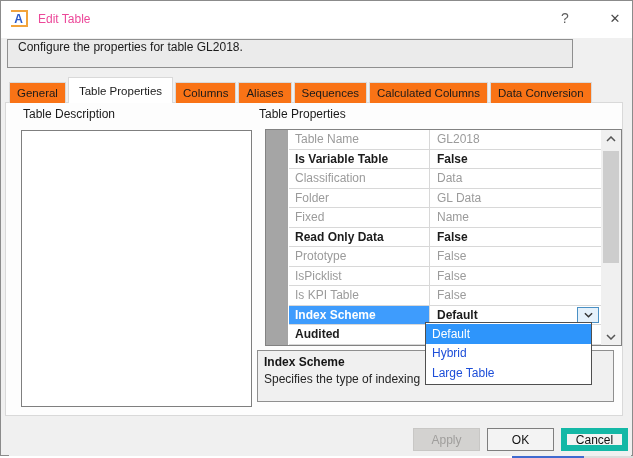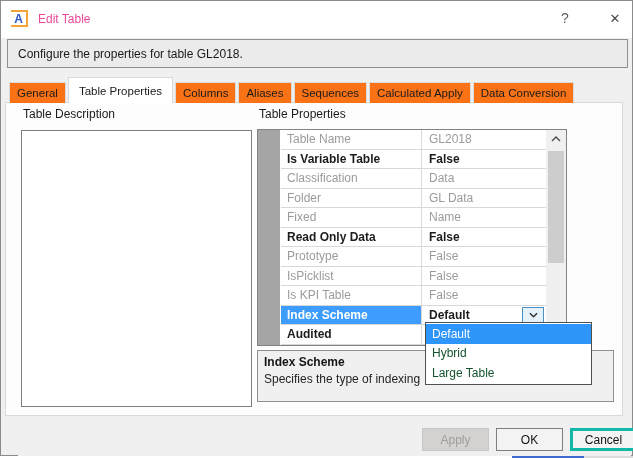--- a/index.html
+++ b/index.html
@@ -10,40 +10,40 @@
   .titlebar{position:absolute;left:0;top:0;right:0;height:37px;background:#ffffff;}
   .app-icon{position:absolute;left:10px;top:9px;width:17px;height:17px;box-sizing:border-box;
     border-top:2px solid #f2a33a;border-right:2px solid #f2a33a;border-bottom:2px solid #f2a33a;
     color:#2b59c8;font-weight:bold;font-size:12px;display:flex;align-items:center;justify-content:center;background:#fff;}
   .win-title{position:absolute;left:37px;top:0;height:35px;display:flex;align-items:center;font-size:12px;color:#ec4899;}
   .title-btn{position:absolute;top:0;width:32px;height:34px;display:flex;align-items:center;justify-content:center;color:#5f5f5f;}
   .help-btn{left:548px;font-size:14px;}
   .close-btn{left:598px;font-size:13px;color:#4a4a4a;}
 
   
-  .infobar{position:absolute;left:6px;top:38px;width:621px;height:29px;background:#ebebeb;border:1px solid #8f8f8f;
-    box-sizing:border-box;display:flex;align-items:center;padding-left:10px;font-size:12px;color:#1a1a1a;}
+  .infobar{position:absolute;left:6px;top:38px;width:566px;height:29px;background:#ebebeb;border:1px solid #8f8f8f;
+    box-sizing:border-box;display:flex;align-items:flex-start;padding-left:10px;font-size:12px;color:#1a1a1a;}
 
   
   .tabstrip{position:absolute;left:8px;top:76px;height:26px;display:flex;align-items:flex-end;z-index:5;}
   .tab{height:21px;box-sizing:border-box;background:#f97316;border:1px solid #d9d9d9;border-bottom:none;
     padding:0 7px;margin-right:2px;display:flex;align-items:center;font-size:11.5px;color:#1a1a1a;white-space:nowrap;}
   .tab-selected{height:26px;background:#ffffff;position:relative;z-index:6;padding:0 10px;}
 
   
   .content{position:absolute;left:4px;top:101px;width:618px;height:314px;background:#fdfdfd;border:1px solid #d9d9d9;box-sizing:border-box;}
 
   .panel-label{position:absolute;font-size:12px;color:#1b1b1b;}
   .lbl-desc{left:22px;top:106px;}
   .lbl-props{left:258px;top:106px;}
   .desc-box{position:absolute;left:20px;top:129px;width:231px;height:277px;box-sizing:border-box;
     border:1px solid #7f7f7f;background:#fff;resize:none;outline:none;font-family:"Liberation Sans",sans-serif;font-size:12px;}
 
   
-  .grid{position:absolute;left:256px;top:128px;width:310px;height:217px;background:#fff;border:1px solid #828282;box-sizing:border-box;}
+  .grid{position:absolute;left:264px;top:128px;width:357px;height:217px;background:#fff;border:1px solid #828282;box-sizing:border-box;}
   .gutter{position:absolute;left:0;top:0;bottom:0;width:22px;background:#a5a5a5;border-right:1px solid #fff;}
   .grid-rows{position:absolute;left:23px;top:0;right:20px;bottom:0;overflow:hidden;}
   .prow{height:19.5px;display:flex;border-bottom:1px solid #d8d8d8;box-sizing:border-box;font-size:12px;}
   .pname{flex:0 0 141px;box-sizing:border-box;border-right:1px solid #d8d8d8;display:flex;align-items:center;padding-left:6px;overflow:hidden;white-space:nowrap;}
   .pvalue{flex:1;display:flex;align-items:center;padding-left:7px;position:relative;overflow:hidden;white-space:nowrap;}
   .prow-disabled{color:#9b9b9b;}
   .prow-editable{color:#1c1c1c;font-weight:bold;}
   .prow-selected{color:#1c1c1c;}
   .prow-selected .pname{background:#3e9cfd;color:#ffffff;font-weight:bold;}
   .prow-selected .pvalue{font-weight:bold;}
@@ -58,29 +58,29 @@
 
   
   .helppane{position:absolute;left:256px;top:349px;width:357px;height:52px;background:#f0f0f0;border:1px solid #8f8f8f;
     box-sizing:border-box;padding:4px 0 0 6px;overflow:hidden;}
   .help-title{font-size:12px;font-weight:bold;color:#151515;}
   .help-desc{font-size:12px;color:#242424;margin-top:3px;white-space:nowrap;}
 
   
   .dropdown{position:absolute;left:424px;top:321px;width:167px;height:63px;background:#fff;border:1px solid #4f4f4f;
     box-sizing:border-box;z-index:30;padding-top:1px;}
-  .dd-item{height:19.5px;display:flex;align-items:center;padding-left:6px;font-size:12px;color:#14532d;}
+  .dd-item{height:19.5px;display:flex;align-items:center;padding-left:6px;font-size:12px;color:#1d4ed8;}
   .dd-selected{background:#2e95fb;color:#ffffff;}
 
   
-  .bottombar{position:absolute;left:17px;right:1px;top:415px;height:40px;background:#f0f0f0;padding-left:28px;}
+  .bottombar{position:absolute;left:8px;right:1px;top:415px;height:40px;background:#f0f0f0;padding-left:28px;}
   .btn{position:absolute;top:12px;width:67px;height:23px;box-sizing:border-box;display:flex;align-items:center;justify-content:center;font-size:12px;}
   .btn-apply{left:404px;background:#d3d2d0;border:1px solid #c8c7c5;color:#9f9e9c;}
   .btn-ok{left:478px;background:#f3f3f3;border:1px solid #7e7e7e;color:#111;}
-  .btn-cancel{left:552px;background:#f3f3f3;border:3px solid #14b8a6;color:#111;}
+  .btn-cancel{left:552px;background:#f3f3f3;border:6px solid #14b8a6;color:#111;}
 
   
   .sliver{position:absolute;left:0;top:456px;width:633px;height:2px;background:#ffffff;}
   .sliver-blue{position:absolute;left:512px;top:0;width:72px;height:2px;background:#3f6ad0;}
   .sliver-gray{position:absolute;left:584px;top:0;right:0;height:2px;background:#dcdcdc;}
 </style>
 </head>
 <body>
 
 <div class="screen">
@@ -96,21 +96,21 @@
     <div class="infobar">
       <span>Configure the properties for table GL2018.</span>
     </div>
 
     <div class="tabstrip" id="tabstrip">
         <div class="tab">General</div>
         <div class="tab tab-selected">Table Properties</div>
         <div class="tab">Columns</div>
         <div class="tab">Aliases</div>
         <div class="tab">Sequences</div>
-        <div class="tab">Calculated Apply</div>
+        <div class="tab">Calculated Columns</div>
         <div class="tab">Data Conversion</div>
       </div>
 
     <div class="content"></div>
 
     <div class="panel-label lbl-desc">Table Description</div>
     <textarea class="desc-box" placeholder="" style=""></textarea>
 
     <div class="panel-label lbl-props">Table Properties</div>
 

